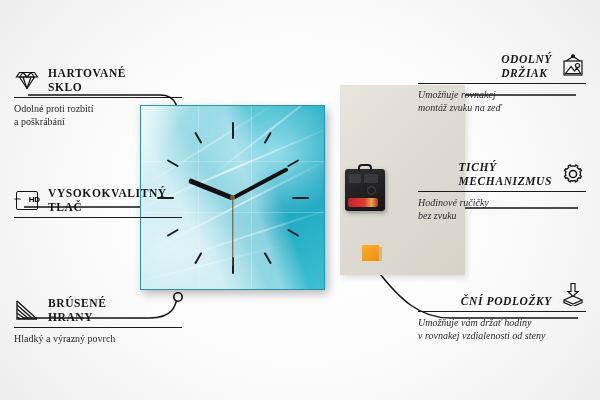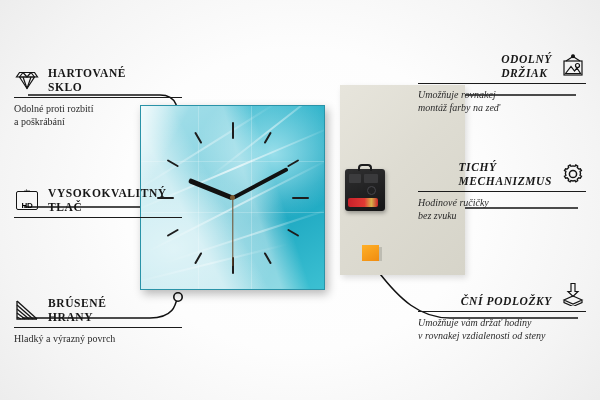--- a/index.html
+++ b/index.html
@@ -90,21 +90,21 @@
   .left .title,.left .desc{ text-align:left; }
 
   .right { left:418px; width:168px; text-align:right; }
   .right .head{ flex-direction:row; justify-content:flex-end; }
   .right .title,.right .desc{ text-align:left;font-style:italic; }
 
   .f1{ top:50px; }  .f2{ top:170px; } .f3{ top:280px; }
   .f4{ top:52px; }  .f5{ top:160px; } .f6{ top:280px; }
 
   .hdbox{ width:22px; height:19px; border:1.6px solid #141414; border-radius:2px;
-          display:flex; flex-direction:column; align-items:center; justify-content:center; line-height:1;gap:8px;}
+          display:flex; flex-direction:row; align-items:center; justify-content:center; line-height:1;gap:8px;}
   .hdbox b{ font-size:8px; font-family:"Liberation Sans",sans-serif; letter-spacing:-.3px; }
   .hdbox s{ font-size:3.6px; text-decoration:none; font-family:"Liberation Sans",sans-serif; letter-spacing:-.1px; }
 </style>
 </head>
 <body>
 
 <div class="stage">
 
   <svg class="lines" width="600" height="400" viewBox="0 0 600 400">
     <g fill="none" stroke="#121212" stroke-width="1.5">
@@ -267,21 +267,21 @@
           <path d="M13 2.5 L6 7 M13 2.5 L20 7"></path>
             <circle cx="13" cy="2.2" r="1.4" fill="#141414"></circle>
           <path d="M5.5 19.5 L11 12.5 L14.5 17 L17 14 L20.5 19.5 Z" fill="none"></path>
           <circle cx="17.5" cy="11.5" r="2"></circle>
         </svg>
       </span>
     </div>
     <div class="rule"></div>
     <div class="desc">
       <span>Umožňuje rovnakej</span><br>
-      <span>montáž farby na zeď</span>
+      <span>montáž zvuku na zeď</span>
     </div>
   </div>
 
   <div class="feat right f5">
     <div class="head">
       <span class="title">
         <span>TICHÝ</span><br>
         <span>MECHANIZMUS</span>
       </span>
       <span class="ico">

